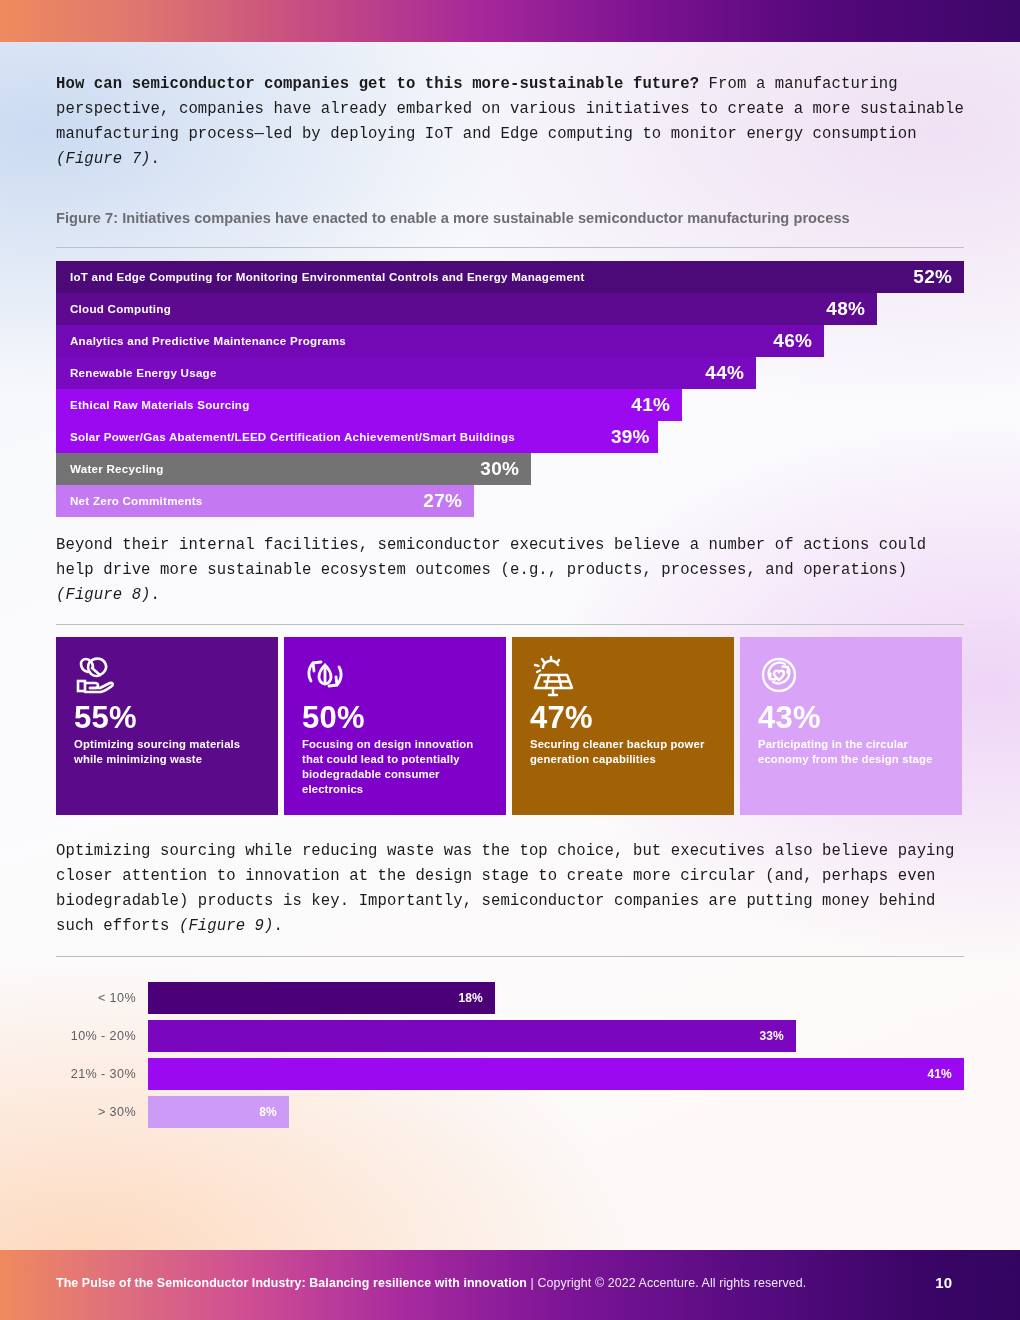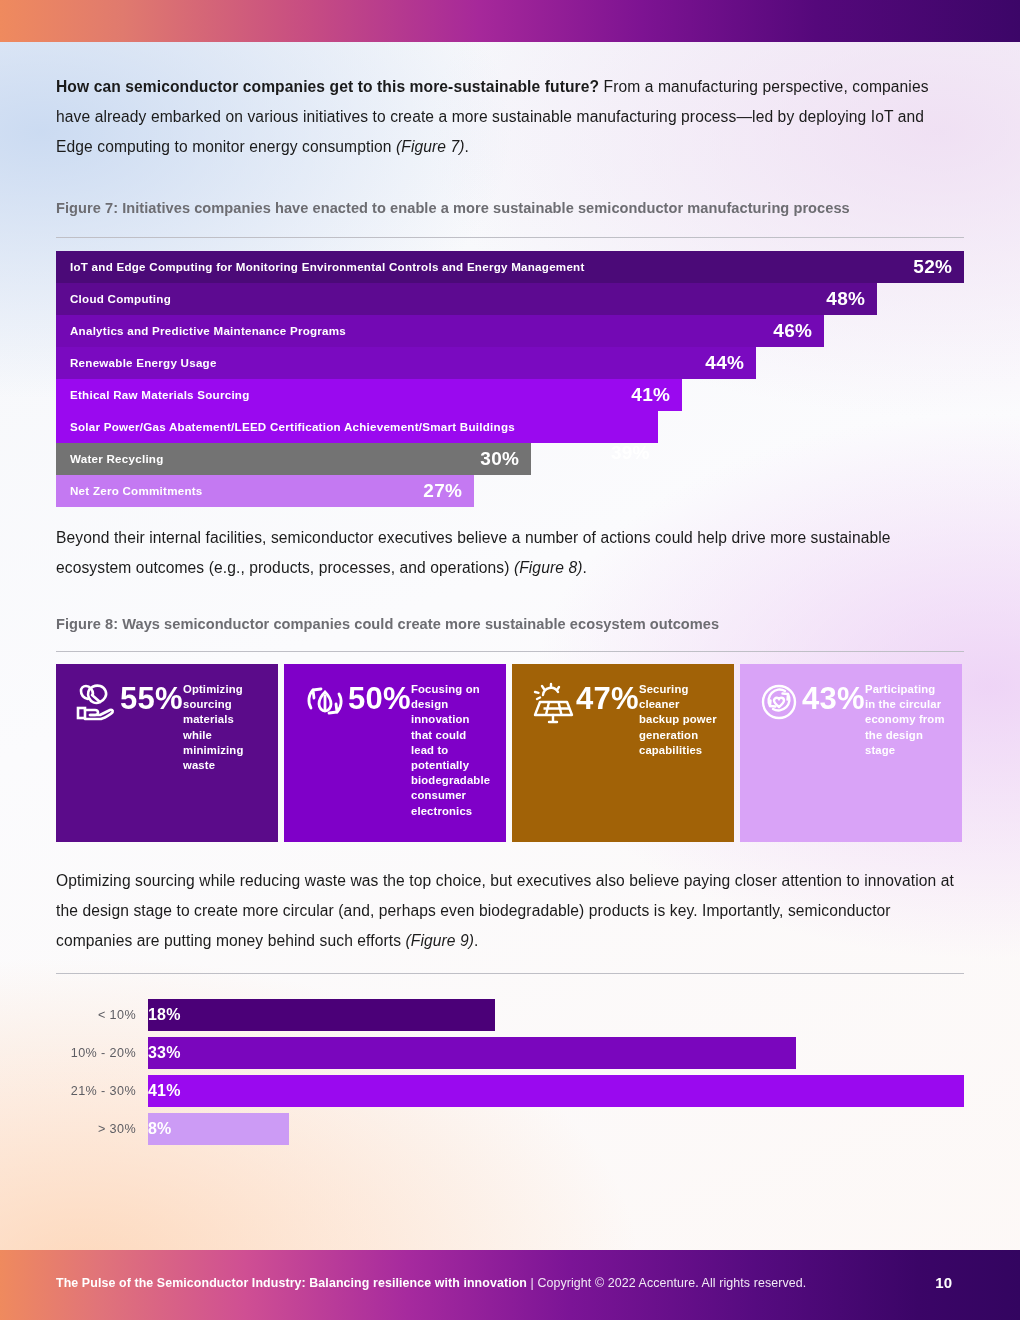--- a/index.html
+++ b/index.html
@@ -21,22 +21,23 @@
     position:absolute; left:0; top:0; width:1020px; height:42px;
     background:linear-gradient(90deg,#ef8a5e 0%, #e07a6e 12%, #c74d82 30%, #a6289a 47%, #7d1392 63%, #55087b 80%, #3c0668 100%);
   }
 
   
   .page{ position:absolute; left:0; top:42px; width:1020px; height:1208px; }
   .content{ position:absolute; left:56px; top:0; width:908px; }
 
   
   .para{
-    font-size:15.6px; line-height:30px; color:#1b1b1b;
+    font-size:15.6px; line-height:25px; color:#1b1b1b;
     letter-spacing:0.1px;
+    font-family:Liberation Mono, monospace;
   }
   .para b{ font-weight:700; }
   .para i{ font-style:italic; }
 
   
   .fig-caption{
     font-size:14.6px; line-height:21.5px; font-weight:700;
     color:#6d6d72; letter-spacing:0.05px;
   }
   .rule{ height:1px; background:#bfbfc6; width:908px; }
@@ -57,40 +58,40 @@
   .bar.outside{ justify-content:flex-start; }
   .bar-value.outside{
     position:absolute; top:0; height:32px; display:flex; align-items:center;
     color:#fff; font-size:19px; font-weight:700;
   }
 
   
   .cards{ display:flex; gap:6px; }
   .card{
     width:222px; height:178px; padding:18px 16px 14px 18px;
-    color:#fff; display:flex; flex-direction:row;
+    color:#fff; display:flex; flex-direction:column;
   }
   .card-icon{ height:44px; margin-bottom:2px; }
   .card-icon svg{ display:block; }
   .card-pct{
     font-size:31px; font-weight:700; line-height:34px; letter-spacing:0.3px; margin-bottom:2px;
   }
   .card-text{
     font-size:11.3px; font-weight:700; line-height:15.2px; letter-spacing:0.15px;
   }
 
   
   .bars9 .row9{ display:flex; align-items:center; height:32px; margin-bottom:6px; }
   .cat9{
     width:92px; text-align:right; padding-right:12px;
     font-size:12.6px; color:#5d5d63; letter-spacing:0.4px;
   }
   .bar9{
-    height:32px; display:flex; align-items:center; justify-content:flex-start;
-    padding-right:12px; color:#fff; font-size:16px; font-weight:700; letter-spacing:0.2px;
+    height:32px; display:flex; align-items:center; justify-content:flex-end;
+    padding-right:12px; color:#fff; font-size:12px; font-weight:700; letter-spacing:0.2px;
   }
 
   
   .footer{
     position:absolute; left:0; top:1250px; width:1020px; height:70px;
     background:linear-gradient(90deg,#ef8a5e 0%, #e0737a 10%, #cf4f93 24%, #a62a9e 40%, #7b1496 56%, #560b80 74%, #3b0567 90%, #330560 100%);
   }
   .footer-inner{
     position:absolute; left:56px; top:26px; width:908px;
     display:flex; align-items:baseline;
@@ -151,21 +152,21 @@
         <div class="bar" style="width:626px;background:#9a09ef;">
           <span class="bar-label">Ethical Raw Materials Sourcing</span>
           <span class="bar-value">41%</span>
         </div>
       </div>
 
       <div class="bar-row">
         <div class="bar outside" style="width:602px;background:#9a09ef;">
           <span class="bar-label">Solar Power/Gas Abatement/LEED Certification Achievement/Smart Buildings</span>
         </div>
-        <span class="bar-value outside" style="left:545px;margin-top:26px;">39%</span>
+        <span class="bar-value outside" style="left:545px;">39%</span>
       </div>
 
       <div class="bar-row">
         <div class="bar" style="width:475px;background:#737373;">
           <span class="bar-label">Water Recycling</span>
           <span class="bar-value">30%</span>
         </div>
       </div>
 
       <div class="bar-row">
@@ -173,21 +174,20 @@
           <span class="bar-label">Net Zero Commitments</span>
           <span class="bar-value">27%</span>
         </div>
       </div>
     </div>
 
     <p class="para" style="margin-top:22px;">
       <span>Beyond their internal facilities, semiconductor executives believe a number of actions could help drive more sustainable ecosystem outcomes (e.g., products, processes, and operations) </span><i>(Figure 8)</i><span>.</span>
     </p>
 
-    <p class="fig-caption" style="margin-top:31px;">Figure 8: Ways semiconductor companies could create more sustainable ecosystem outcomes</p>
     <div class="rule" style="margin-top:16px;"></div>
 
     <div class="cards" style="margin-top:12px;">
 
       <div class="card" style="background:#5b0b8a;">
         <div class="card-icon">
           <svg width="46" height="40" viewBox="0 0 46 40" fill="none" stroke="#fff" stroke-width="2.6">
             <path d="M22 4c6 0 10 4 10 9s-5 8-10 8-8-4-8-8.5S17 4 22 4z" transform="rotate(-25 22 12)"></path>
             <path d="M14 17c-4-1-7-4-7-8 0-3 2-5 5-5 4 0 7 4 7 8" stroke-linecap="round"></path>
             <path d="M18 13l8 7" stroke-linecap="round"></path>

